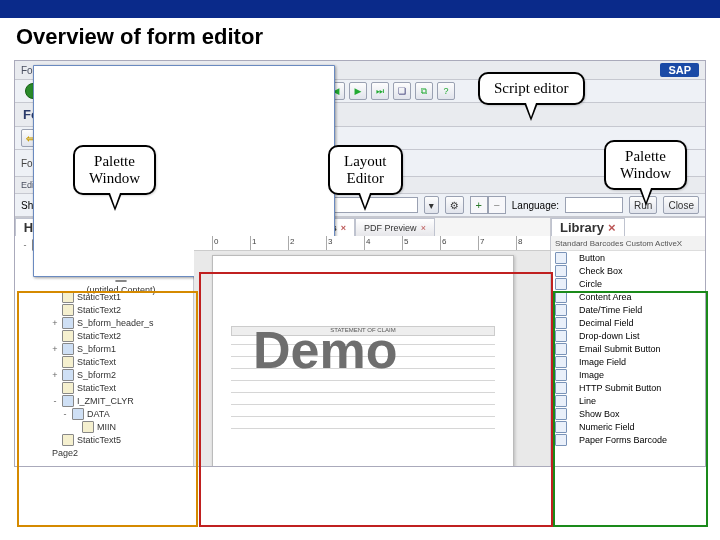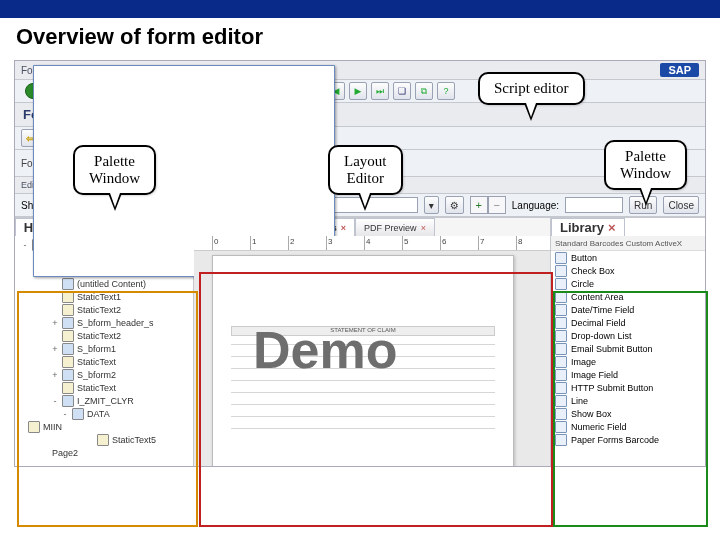--- a/index.html
+++ b/index.html
@@ -45,21 +45,21 @@
 .ruler .tick{position:absolute;top:0;height:14px;border-left:1px solid #aaa}
 .ruler .num{position:absolute;top:1px;font-size:8px}
 .canvas{flex:1;background:#e9e9e9;position:relative;overflow:hidden}
 .page{position:absolute;left:18px;top:4px;width:300px;height:210px;background:#fff;border:1px solid #bbb;box-shadow:1px 1px 3px rgba(0,0,0,.2)}
 .page .hl{position:absolute;left:18px;right:18px;border-top:1px solid #d6d6d6}
 .page .tblhead{position:absolute;left:18px;right:18px;top:70px;height:8px;background:#eee;border:1px solid #ccc;font-size:6px;text-align:center;color:#555}
 .rightpane{width:154px;background:#fff;display:flex;flex-direction:column}
 .libTab{height:18px}
 .libhead{height:14px;font-size:8px;background:#f2f2f2;border-bottom:1px solid #ddd;display:flex;align-items:center;padding:0 4px;color:#555}
 .liblist{flex:1;overflow:auto;font-size:9px}
-.li{display:flex;align-items:center;height:13px;padding:0 4px;gap:4px}
+.li{display:flex;align-items:center;height:13px;padding:0 4px;gap:12px}
 .li .ic{width:10px;height:10px;border:1px solid #7a93b8;background:#eaf0fa;border-radius:1px}
 .callout{position:absolute;background:#fff;border:2px solid #000;border-radius:10px;padding:6px 14px;font-size:15px;font-family:"Times New Roman",serif;text-align:center;box-shadow:1px 1px 2px rgba(0,0,0,.15)}
 .callout .tail{position:absolute;width:0;height:0}
 .callout.down .tail{bottom:-18px;left:50%;margin-left:-7px;border-left:7px solid transparent;border-right:7px solid transparent;border-top:18px solid #000}
 .callout.down .tail::after{content:"";position:absolute;left:-5px;top:-18px;border-left:5px solid transparent;border-right:5px solid transparent;border-top:14px solid #fff}
 .annot-box{position:absolute;border:2px solid;background:transparent;pointer-events:none}
 .demo{position:absolute;font-size:52px;font-weight:bold;color:#6e6e6e;font-family:Arial}
 </style>
 </head>
 <body>
@@ -169,21 +169,21 @@
           <div class="tn" style="padding-left: 14px;">
             <span class="tw">-</span>
             <span class="ico obj"></span>
             <span>(Master Pages)</span>
           </div>
           <div class="tn" style="padding-left: 24px;">
             <span class="tw">-</span>
             <span class="ico page"></span>
             <span>Page1</span>
           </div>
-          <div class="tn" style="padding-left: 34px;">
+          <div class="tn" style="padding-left: 34px; flex-direction: column;">
             <span class="tw"></span>
             <span class="ico obj"></span>
             <span>(untitled Content)</span>
           </div>
           <div class="tn" style="padding-left: 34px;">
             <span class="tw"></span>
             <span class="ico txt"></span>
             <span>StaticText1</span>
           </div>
           <div class="tn" style="padding-left: 34px;">
@@ -224,26 +224,26 @@
           <div class="tn" style="padding-left: 34px;">
             <span class="tw">-</span>
             <span class="ico obj"></span>
             <span>I_ZMIT_CLYR</span>
           </div>
           <div class="tn" style="padding-left: 44px;">
             <span class="tw">-</span>
             <span class="ico obj"></span>
             <span>DATA</span>
           </div>
-          <div class="tn" style="">
+          <div class="tn" style="padding-left: 54px;">
             <span class="tw"></span>
             <span class="ico txt"></span>
             <span>MIIN</span>
           </div>
-          <div class="tn" style="padding-left: 34px; justify-content: center;">
+          <div class="tn" style="padding-left: 34px;">
             <span class="tw"></span>
             <span class="ico txt"></span>
             <span>StaticText5</span>
           </div>
           <div class="tn" style="padding-left: 24px;">
             <span class="tw"></span>
             <span class="ico page"></span>
             <span>Page2</span>
           </div>
         </div>
@@ -335,25 +335,25 @@
           <div class="li">
             <span class="ic"></span>
             <span>Drop-down List</span>
           </div>
           <div class="li">
             <span class="ic"></span>
             <span>Email Submit Button</span>
           </div>
           <div class="li">
             <span class="ic"></span>
+            <span>Image Field</span>
+          </div>
+          <div class="li">
+            <span class="ic"></span>
             <span>Image</span>
-          </div>
-          <div class="li">
-            <span class="ic"></span>
-            <span>Image Field</span>
           </div>
           <div class="li">
             <span class="ic"></span>
             <span>HTTP Submit Button</span>
           </div>
           <div class="li">
             <span class="ic"></span>
             <span>Line</span>
           </div>
           <div class="li">

